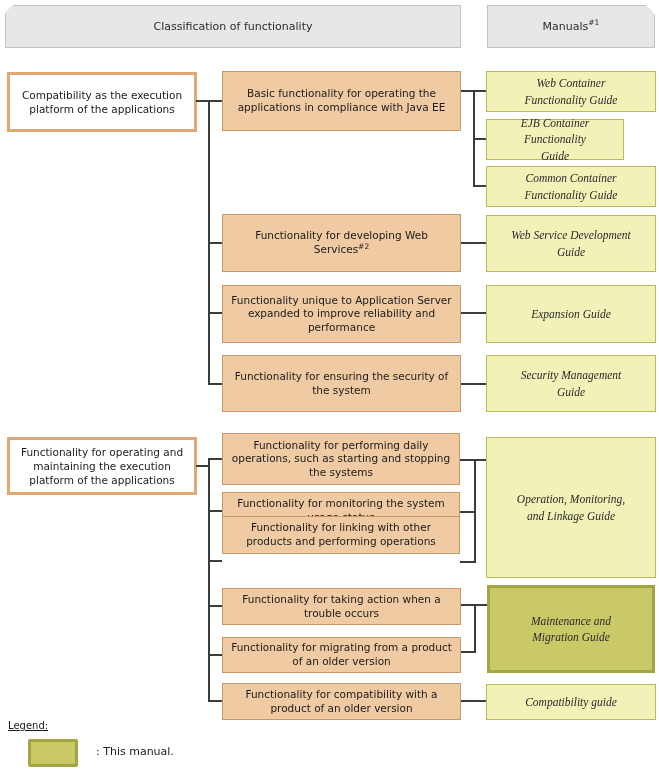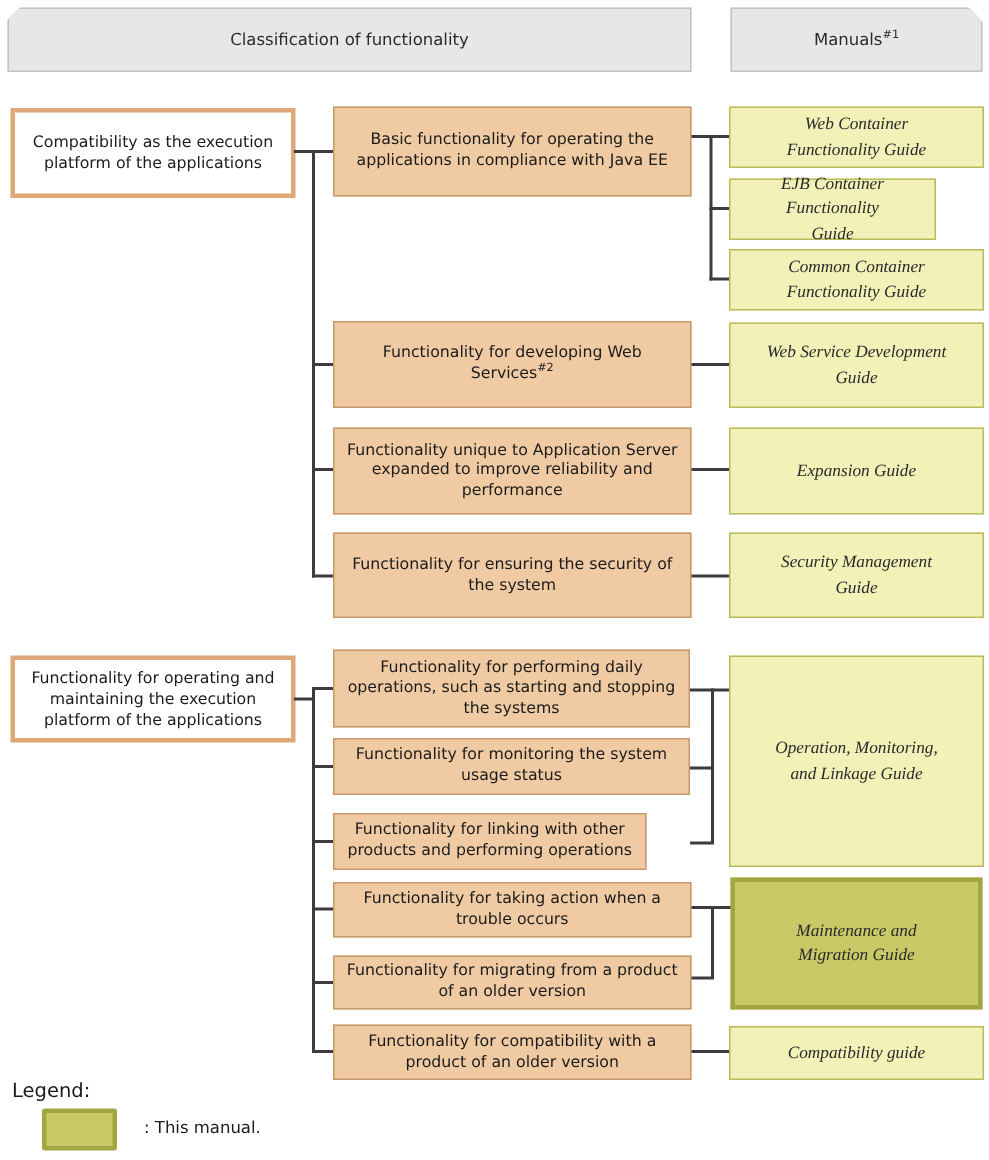--- a/index.html
+++ b/index.html
@@ -38,21 +38,21 @@
     font-family:"Liberation Serif","DejaVu Serif",serif;font-style:italic;
     font-size:11.5px;line-height:1.4;color:#2a2a2a;padding:0 24px;
   }
   .manual.highlight{
     background:var(--highlight-fill);border:3px solid var(--highlight-border);
   }
   .ln{position:absolute;background:var(--connector);}
   .ln.h{height:2px;}
   .ln.v{width:2px;}
   sup{font-size:7.5px;vertical-align:super;line-height:0;}
-  .legend-label{position:absolute;left:8px;top:720px;font-size:13px;}
+  .legend-label{position:absolute;left:8px;top:720px;font-size:10px;text-decoration:underline;}
   .legend-swatch{
     position:absolute;left:28px;top:739px;width:50px;height:28px;
     box-sizing:border-box;background:var(--highlight-fill);
     border:3px solid var(--highlight-border);border-radius:2px;
   }
   .legend-desc{position:absolute;left:96px;top:745px;font-size:11px;}
 </style>
 </head>
 <body>
 
@@ -84,21 +84,21 @@
   <div class="box fn" style="left:222px;top:355px;width:239px;height:57px">
     <span>Functionality for ensuring the security of the system</span>
   </div>
 
   <div class="box fn" style="left:222px;top:433px;width:238px;height:52px">
     <span>Functionality for performing daily operations, such as starting and stopping the systems</span>
   </div>
   <div class="box fn" style="left:222px;top:492px;width:238px;height:38px">
     <span>Functionality for monitoring the system usage status</span>
   </div>
-  <div class="box fn" style="left:222px;top:542px;width:209px;height:38px">
+  <div class="box fn" style="left:222px;top:516px;width:238px;height:38px">
     <span>Functionality for linking with other products and performing operations</span>
   </div>
   <div class="box fn" style="left:222px;top:588px;width:239px;height:37px">
     <span>Functionality for taking action when a trouble occurs</span>
   </div>
   <div class="box fn" style="left:222px;top:637px;width:239px;height:36px">
     <span>Functionality for migrating from a product of an older version</span>
   </div>
   <div class="box fn" style="left:222px;top:683px;width:239px;height:37px">
     <span>Functionality for compatibility with a product of an older version</span>

